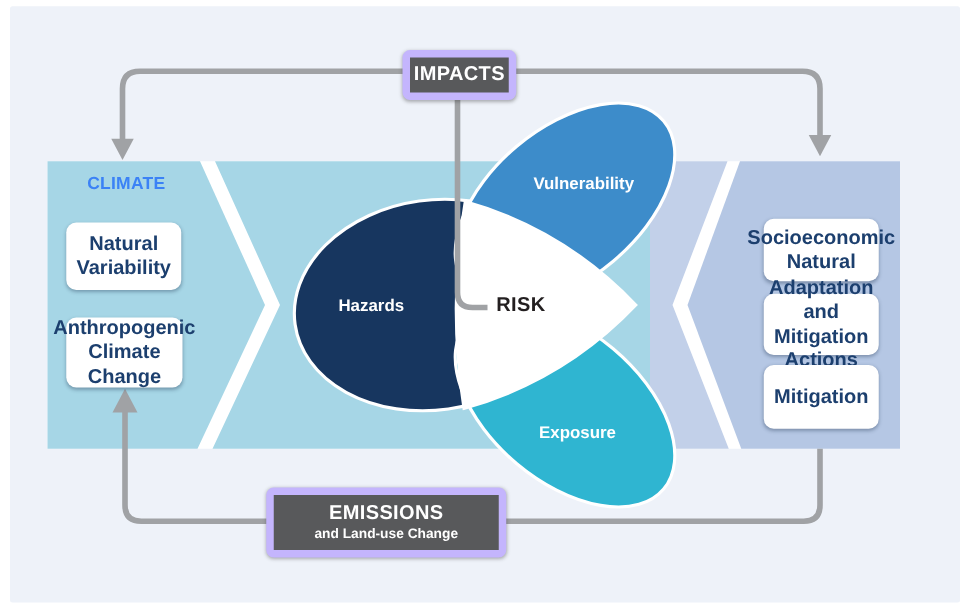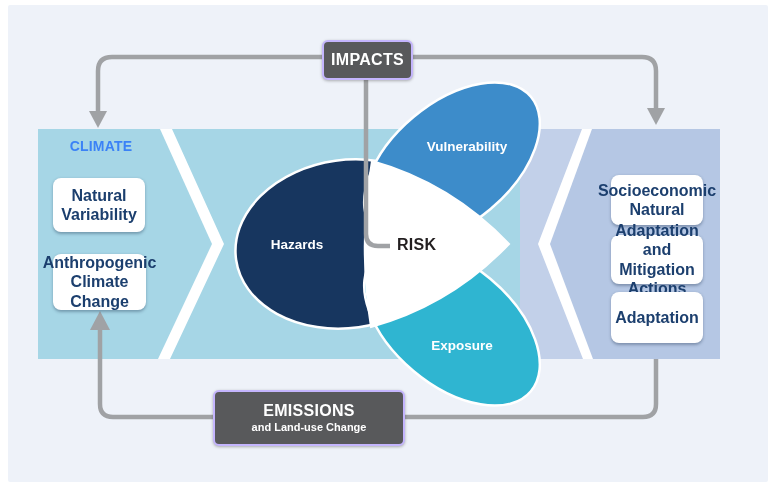--- a/index.html
+++ b/index.html
@@ -6,21 +6,21 @@
   .stage {
     position:relative; width:774px; height:489px;
     font-family:"Liberation Sans", sans-serif;
     overflow:hidden; background:#ffffff;
   }
   .stage svg { position:absolute; left:0; top:0; }
 
   .abs { position:absolute; box-sizing:border-box; }
 
   .darkbox {
-    background:#58595b; border:2px solid #c4b5fd; border-radius:6px;
+    background:#58595b; border:6px solid #c4b5fd; border-radius:6px;
     color:#ffffff; font-weight:bold; text-align:center;
     display:flex; flex-direction:column; align-items:center; justify-content:center;
     box-shadow:0 1px 3px rgba(40,40,40,0.35);
     line-height:1.15;
   }
   .darkbox .l1 { font-size:16px; letter-spacing:0.3px; }
   .darkbox .l2 { font-size:11px; }
 
   .whitebox {
     background:#ffffff; border-radius:8px;
@@ -91,21 +91,21 @@
 
   <div class="abs whitebox" style="left:53px; top:178px; width:92px; height:54px;">Natural Variability</div>
 
   <div class="abs whitebox" style="left:53px; top:254px; width:93px; height:56px;">Anthropogenic Climate Change</div>
 
 
   <div class="abs whitebox" style="left:611px; top:175px; width:92px; height:50px;">Socioeconomic Natural</div>
 
   <div class="abs whitebox" style="left:611px; top:235px; width:92px; height:49px;">Adaptation and Mitigation Actions</div>
 
-  <div class="abs whitebox" style="left:611px; top:292px; width:92px; height:51px;">Adaptation</div>
+  <div class="abs whitebox" style="left:611px; top:292px; width:92px; height:51px;">Mitigation</div>
 
   <div class="abs vennlabel" style="left:257px; top:237px; width:80px;">Hazards</div>
 
   <div class="abs vennlabel" style="left:407px; top:139px; width:120px;">Vulnerability</div>
 
   <div class="abs vennlabel" style="left:402px; top:338px; width:120px;">Exposure</div>
 
   <div class="abs risklabel" style="left:397px; top:236px; width:50px;">RISK</div>
 
 </div>

